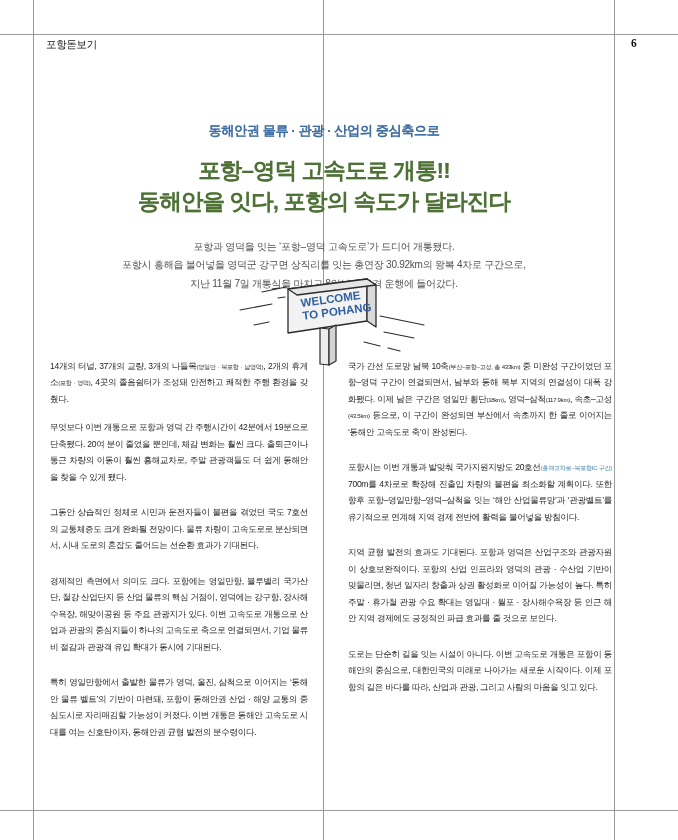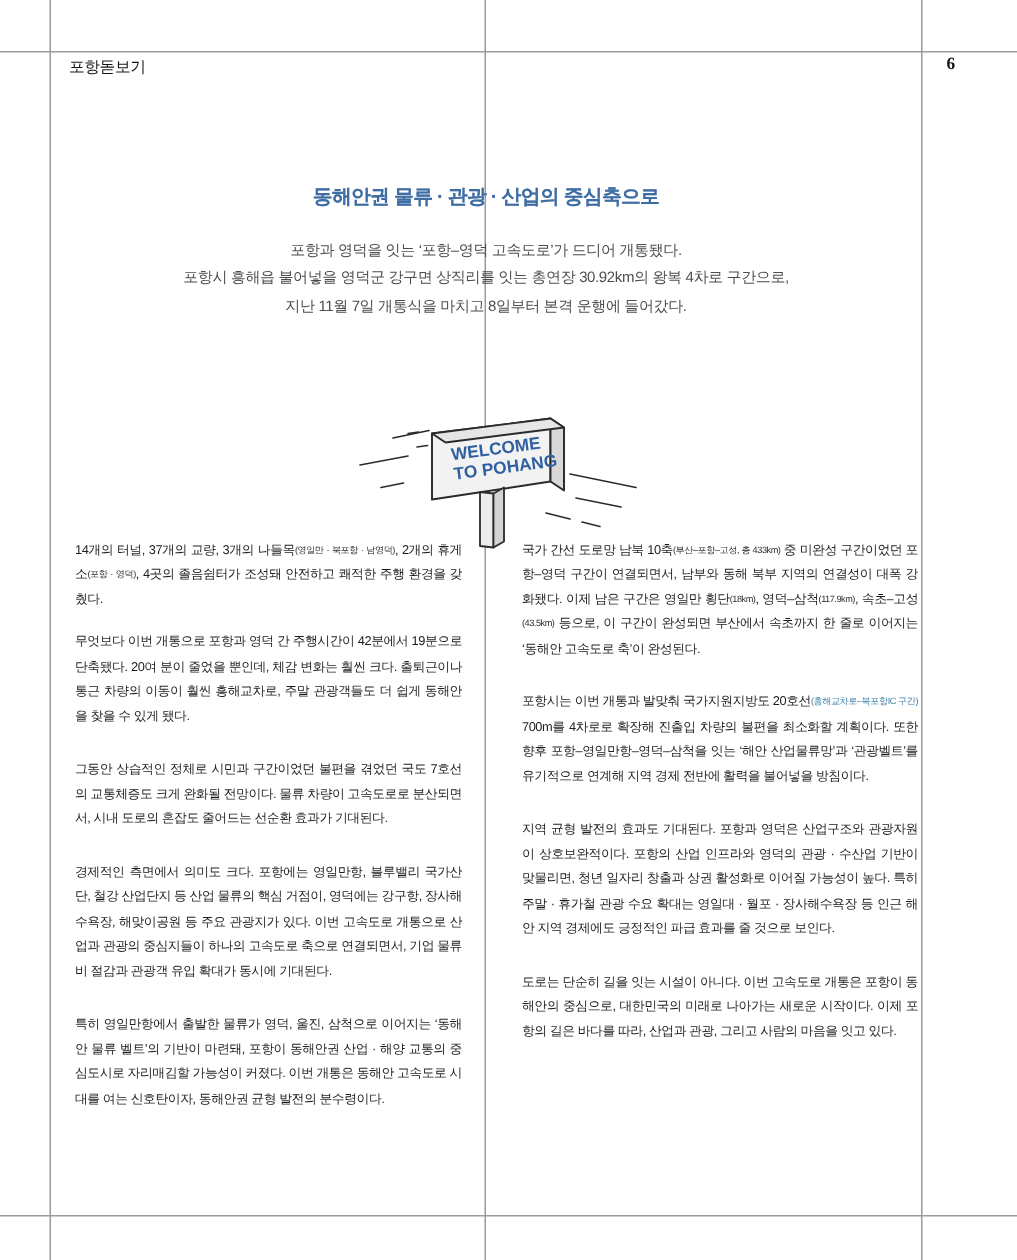--- a/index.html
+++ b/index.html
@@ -109,20 +109,24 @@
   <div class="rule rule-h h-top"></div>
   <div class="rule rule-h h-bottom"></div>
 
   <div class="runhead">포항돋보기</div>
   <div class="folio">6</div>
 
   <div class="masthead">
     <div class="kicker">
       <span>동해안권 물류 · 관광 · 산업의 중심축으로</span><br>
     </div>
+    <h1 class="headline">
+      <span class="l1">포항–영덕 고속도로 개통!!</span>
+      <span class="l2">동해안을 잇다, 포항의 속도가 달라진다</span>
+    </h1>
     <div class="standfirst">
       <span>포항과 영덕을 잇는 ‘포항–영덕 고속도로’가 드디어 개통됐다.</span><br>
       <span>포항시 흥해읍 불어넣을 영덕군 강구면 상직리를 잇는 총연장 30.92km의 왕복 4차로 구간으로,</span><br>
       <span>지난 11월 7일 개통식을 마치고 8일부터 본격 운행에 들어갔다.</span>
     </div>
   </div>
 
   <div class="illo">
     <svg viewBox="0 0 230 92" width="230" height="92" aria-hidden="true">
       <g stroke="#2b2b2b" stroke-width="1.1" fill="none" stroke-linecap="round">
@@ -146,21 +150,21 @@
         <text x="0" y="23" font-size="11.5">TO POHANG</text>
       </g>
       <polygon points="92,52 101,53 101,89 92,88" fill="#ededed" stroke="#2b2b2b" stroke-width="1.2" stroke-linejoin="round"></polygon>
       <polygon points="101,53 108,49 108,85 101,89" fill="#d4d4d4" stroke="#2b2b2b" stroke-width="1.2" stroke-linejoin="round"></polygon>
     </svg>
   </div>
 
   <div class="col col-left">
     <p><span>14개의 터널, 37개의 교량, 3개의 나들목</span><span class="note note-dark">(영일만 · 북포항 · 남영덕)</span><span>, 2개의 휴게소</span><span class="note note-dark">(포항 · 영덕)</span><span>, 4곳의 졸음쉼터가 조성돼 안전하고 쾌적한 주행 환경을 갖췄다.</span></p>
     <p class="gap">무엇보다 이번 개통으로 포항과 영덕 간 주행시간이 42분에서 19분으로 단축됐다. 20여 분이 줄었을 뿐인데, 체감 변화는 훨씬 크다. 출퇴근이나 통근 차량의 이동이 훨씬 흥해교차로, 주말 관광객들도 더 쉽게 동해안을 찾을 수 있게 됐다.</p>
-    <p class="gap">그동안 상습적인 정체로 시민과 구간이었던 불편을 겪었던 국도 7호선의 교통체증도 크게 완화될 전망이다. 물류 차량이 고속도로로 분산되면서, 시내 도로의 혼잡도 줄어드는 선순환 효과가 기대된다.</p>
+    <p class="gap">그동안 상습적인 정체로 시민과 운전자들이 불편을 겪었던 국도 7호선의 교통체증도 크게 완화될 전망이다. 물류 차량이 고속도로로 분산되면서, 시내 도로의 혼잡도 줄어드는 선순환 효과가 기대된다.</p>
     <p class="gap">경제적인 측면에서 의미도 크다. 포항에는 영일만항, 블루밸리 국가산단, 철강 산업단지 등 산업 물류의 핵심 거점이, 영덕에는 강구항, 장사해수욕장, 해맞이공원 등 주요 관광지가 있다. 이번 고속도로 개통으로 산업과 관광의 중심지들이 하나의 고속도로 축으로 연결되면서, 기업 물류비 절감과 관광객 유입 확대가 동시에 기대된다.</p>
     <p>특히 영일만항에서 출발한 물류가 영덕, 울진, 삼척으로 이어지는 ‘동해안 물류 벨트’의 기반이 마련돼, 포항이 동해안권 산업 · 해양 교통의 중심도시로 자리매김할 가능성이 커졌다. 이번 개통은 동해안 고속도로 시대를 여는 신호탄이자, 동해안권 균형 발전의 분수령이다.</p>
   </div>
 
   <div class="col col-right">
     <p class="gap"><span>국가 간선 도로망 남북 10축</span><span class="note note-dark">(부산–포항–고성, 총 433km)</span><span> 중 미완성 구간이었던 포항–영덕 구간이 연결되면서, 남부와 동해 북부 지역의 연결성이 대폭 강화됐다. 이제 남은 구간은 영일만 횡단</span><span class="note note-dark">(18km)</span><span>, 영덕–삼척</span><span class="note note-dark">(117.9km)</span><span>, 속초–고성</span><span class="note note-dark">(43.5km)</span><span> 등으로, 이 구간이 완성되면 부산에서 속초까지 한 줄로 이어지는 ‘동해안 고속도로 축’이 완성된다.</span></p>
     <p class="gap"><span>포항시는 이번 개통과 발맞춰 국가지원지방도 20호선</span><span class="note note-accent">(흥해교차로–북포항IC 구간)</span><span> 700m를 4차로로 확장해 진출입 차량의 불편을 최소화할 계획이다. 또한 향후 포항–영일만항–영덕–삼척을 잇는 ‘해안 산업물류망’과 ‘관광벨트’를 유기적으로 연계해 지역 경제 전반에 활력을 불어넣을 방침이다.</span></p>
     <p class="gap">지역 균형 발전의 효과도 기대된다. 포항과 영덕은 산업구조와 관광자원이 상호보완적이다. 포항의 산업 인프라와 영덕의 관광 · 수산업 기반이 맞물리면, 청년 일자리 창출과 상권 활성화로 이어질 가능성이 높다. 특히 주말 · 휴가철 관광 수요 확대는 영일대 · 월포 · 장사해수욕장 등 인근 해안 지역 경제에도 긍정적인 파급 효과를 줄 것으로 보인다.</p>
     <p>도로는 단순히 길을 잇는 시설이 아니다. 이번 고속도로 개통은 포항이 동해안의 중심으로, 대한민국의 미래로 나아가는 새로운 시작이다. 이제 포항의 길은 바다를 따라, 산업과 관광, 그리고 사람의 마음을 잇고 있다.</p>
   </div>

